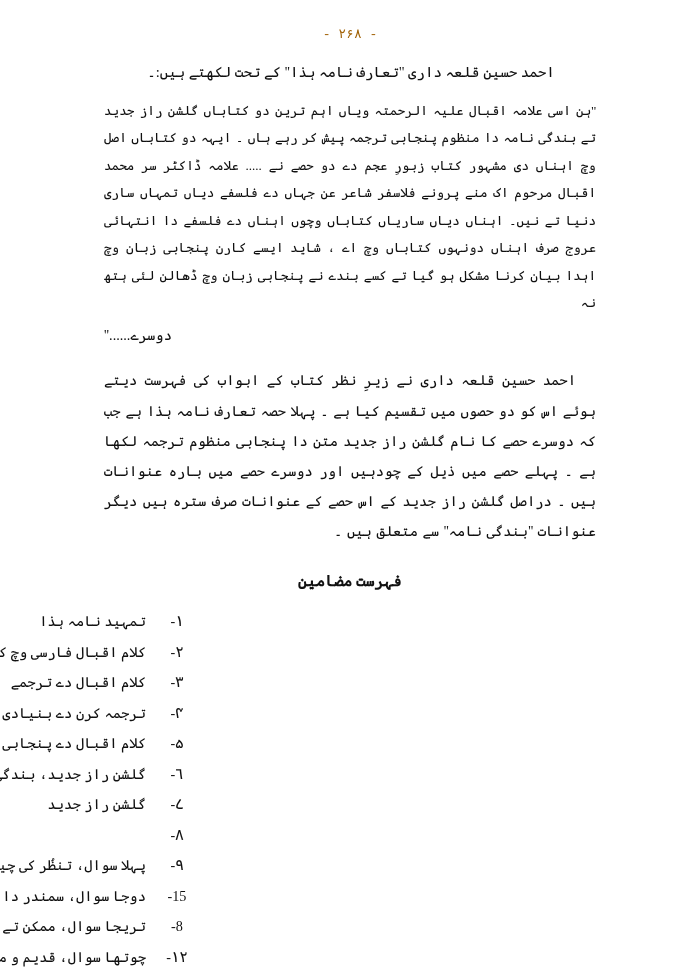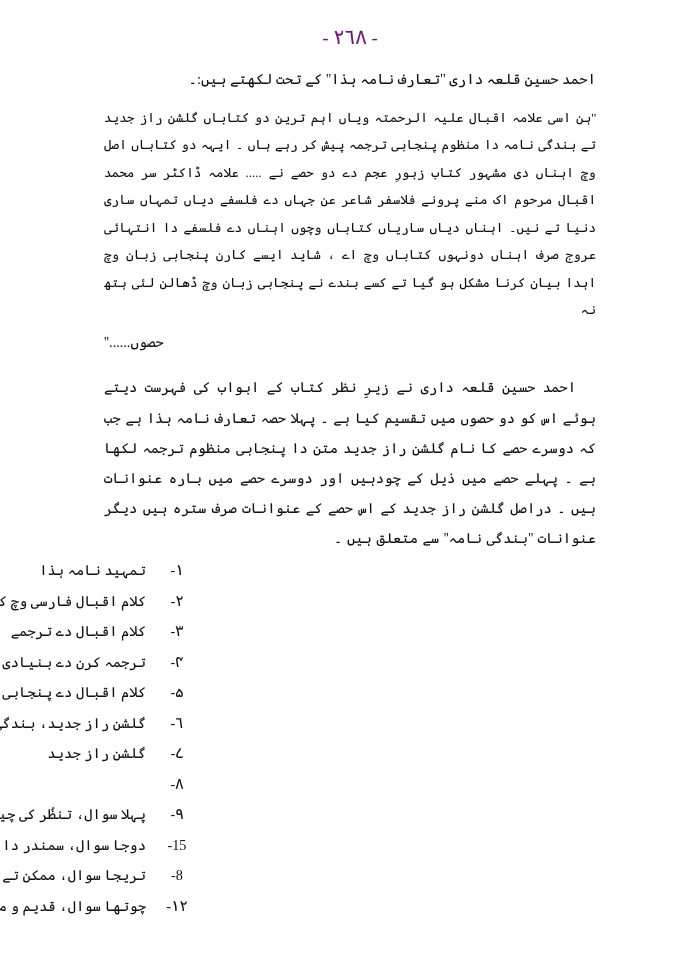--- a/index.html
+++ b/index.html
@@ -18,30 +18,31 @@
   .page {
     width: 700px;
     height: 968px;
     box-sizing: border-box;
     padding: 26px 104px 0 104px;
     position: relative;
     direction: rtl;
   }
   .page-number {
     text-align: center;
-    font-size: 19px;
+    font-size: 13px;
     letter-spacing: 1px;
     margin: 0 0 18px 0;
-    color: #701a75;
+    color: #a16207;
     direction: rtl;
+    font-family: Liberation Mono, monospace;
   }
   .intro-line {
     font-size: 14.5px;
     line-height: 1.7;
-    text-align: right;
+    text-align: center;
     margin: 0 0 12px 0;
     direction: rtl;
     padding-left: 2px;
   }
   .quote-block {
     font-size: 13px;
     line-height: 2.12;
     text-align: justify;
     text-align-last: right;
     margin: 0 0 4px 0;
@@ -106,24 +107,25 @@
 <body>
 
 <div class="page">
 
   <div class="page-number">- ۲۶۸ -</div>
 
   <p class="intro-line">احمد حسین قلعہ داری ''تعارف نامہ ہذا'' کے تحت لکھتے ہیں:۔</p>
 
   <p class="quote-block">''ہن اسی علامہ اقبال علیہ الرحمتہ ویاں اہم ترین دو کتاباں گلشن راز جدید تے بندگی نامہ دا منظوم پنجابی ترجمہ پیش کر رہے ہاں ۔ ایہہ دو کتاباں اصل وچ اہناں دی مشہور کتاب زبورِ عجم دے دو حصے نے ..... علامہ ڈاکٹر سر محمد اقبال مرحوم اک منے پرونے فلاسفر شاعر عن جہاں دے فلسفے دیاں تمہاں ساری دنیا تے نیں۔ اہناں دیاں ساریاں کتاباں وچوں اہناں دے فلسفے دا انتہائی عروج صرف اہناں دونہوں کتاباں وچ اے ، شاید ایسے کارن پنجابی زبان وچ اہدا بیان کرنا مشکل ہو گیا تے کسے بندے نے پنجابی زبان وچ ڈھالن لئی ہتھ نہ</p>
 
-  <p class="quote-tail">حصوں......''</p>
+  <p class="quote-tail">دوسرے......''</p>
 
   <p class="body-para">احمد حسین قلعہ داری نے زیرِ نظر کتاب کے ابواب کی فہرست دیتے ہوئے اس کو دو حصوں میں تقسیم کیا ہے ۔ پہلا حصہ تعارف نامہ ہذا ہے جب کہ دوسرے حصے کا نام گلشن راز جدید متن دا پنجابی منظوم ترجمہ لکھا ہے ۔ پہلے حصے میں ذیل کے چودہیں اور دوسرے حصے میں بارہ عنوانات ہیں ۔ دراصل گلشن راز جدید کے اس حصے کے عنوانات صرف سترہ ہیں دیگر عنوانات ''بندگی نامہ'' سے متعلق ہیں ۔</p>
 
+  <h2 class="toc-heading">فہرست مضامین</h2>
 
   <div class="toc">
 
     <div class="toc-row">
       <span class="toc-num">۱-</span>
       <span class="toc-title">تمہید نامہ ہذا</span>
     </div>
 
     <div class="toc-row">
       <span class="toc-num">۲-</span>

